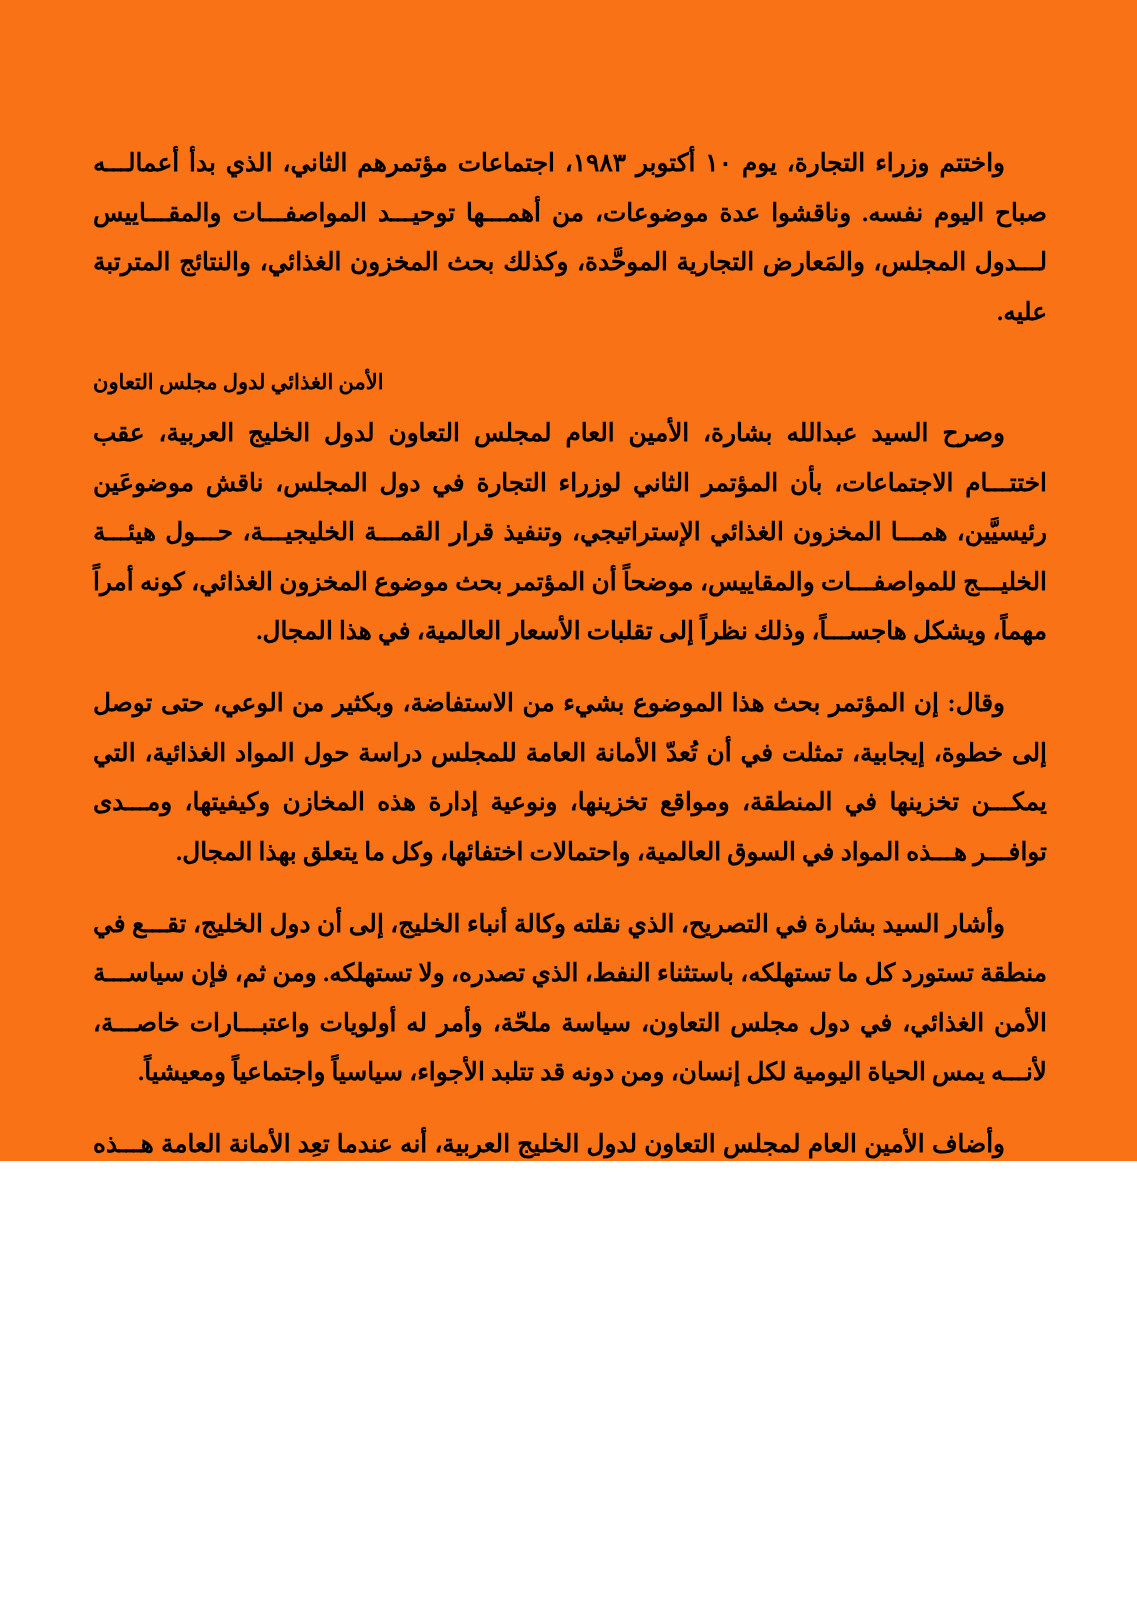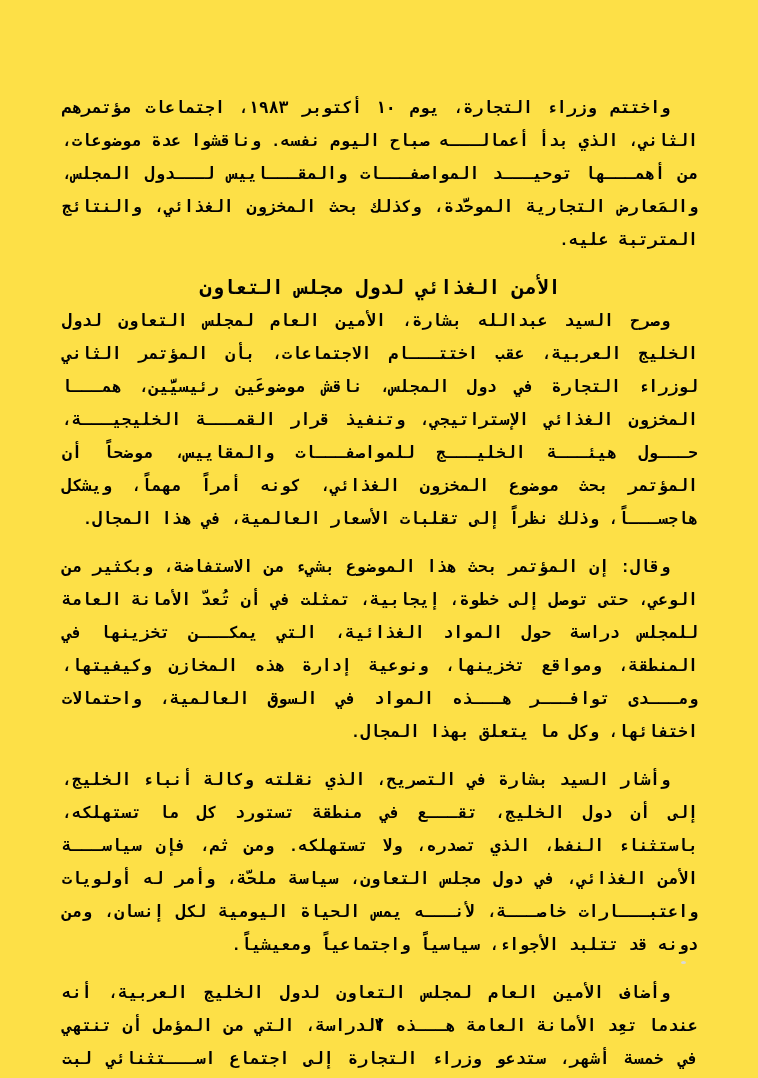--- a/index.html
+++ b/index.html
@@ -3,24 +3,24 @@
 <meta charset="utf-8">
 <style>
   html, body {
     margin: 0;
     padding: 0;
     background: #ffffff;
   }
   .page {
     position: relative;
     width: 758px;
-    height: 1078px;
-    background: #fde047;
+    height: 774px;
+    background: #f97316;
     overflow: hidden;
-    font-family: Liberation Mono, monospace;
+    font-family: Liberation Serif, serif;
     color: #000000;
   }
   .text-column {
     position: absolute;
     top: 92px;
     right: 60px;
     left: 62px;
     direction: rtl;
     text-align: justify;
     font-weight: 700;
@@ -29,25 +29,25 @@
     letter-spacing: 0;
     color: #000000;
   }
   .text-column p {
     margin: 0 0 15px 0;
     text-indent: 28px;
   }
   .text-column h2.section-heading {
     margin: 0;
     padding: 0;
-    font-size: 20px;
+    font-size: 14px;
     font-weight: 700;
     line-height: 33px;
     text-indent: 0;
-    text-align: center;
+    text-align: left;
   }
   .page-number {
     position: absolute;
     top: 1016px;
     left: 0;
     right: 0;
     text-align: center;
     direction: rtl;
     font-weight: 700;
     font-size: 16px;

